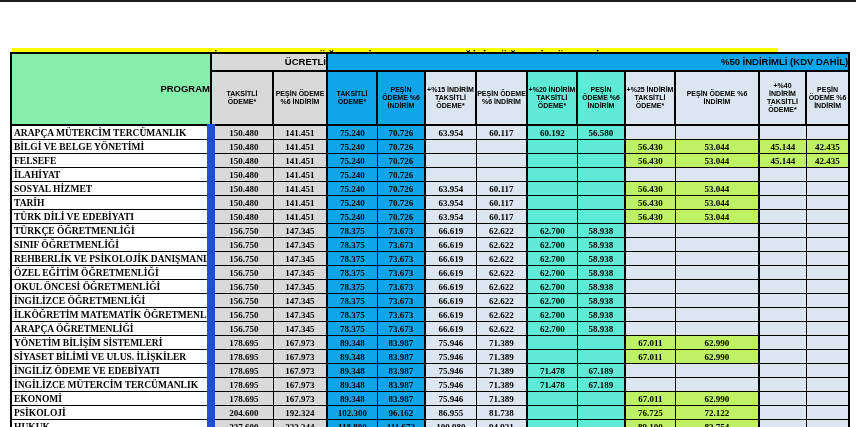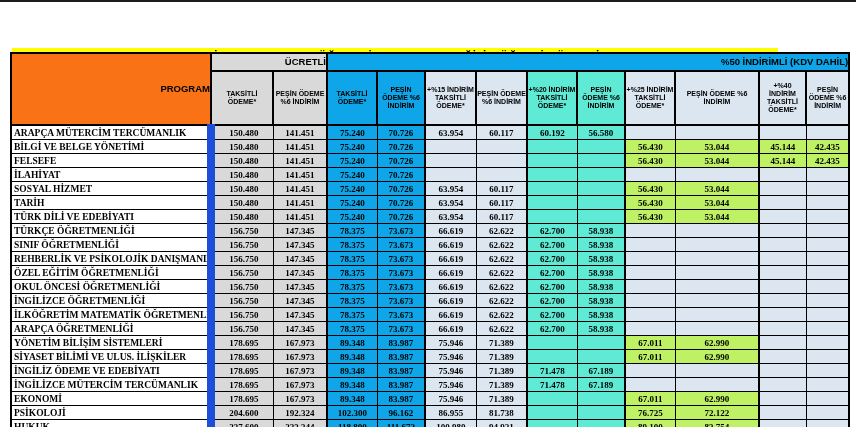--- a/index.html
+++ b/index.html
@@ -19,21 +19,21 @@
     font-family:"Liberation Serif",serif;
   }
   th,td{border:1px solid #000;padding:0;overflow:hidden;}
   
   thead th{
     font-family:"Liberation Sans",sans-serif;font-weight:bold;color:#000;
     border:2px solid #000;
   }
   .section-row th{height:16px;font-size:9.5px;line-height:16px;text-align:right;}
   .sub-th{height:52px;font-size:7px;line-height:1.18;text-align:center;vertical-align:middle;}
-  .program-h{background:#f97316;font-size:8px;}
+  .program-h{background:#86efac;font-size:8px;}
   
   .h-gray,.c-gray{background:#D9D9D9;}
   .h-bmed,.c-bmed{background:#0ea5e9;}
   .h-bpale,.c-bpale{background:#DCE6F1;}
   .h-cream,.c-cream{background:#5eead4;margin-top:43px;}
   .c-white{background:#bef264;}
   
   tbody td{
     height:13px;font-size:9px;font-weight:bold;color:#000;
     text-align:center;vertical-align:middle;white-space:nowrap;

